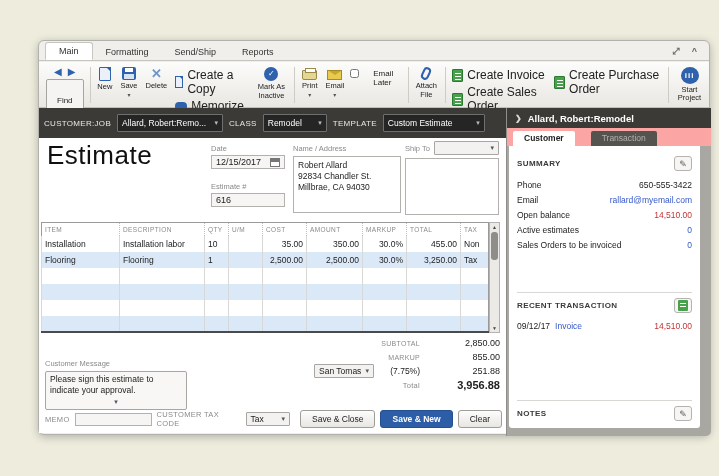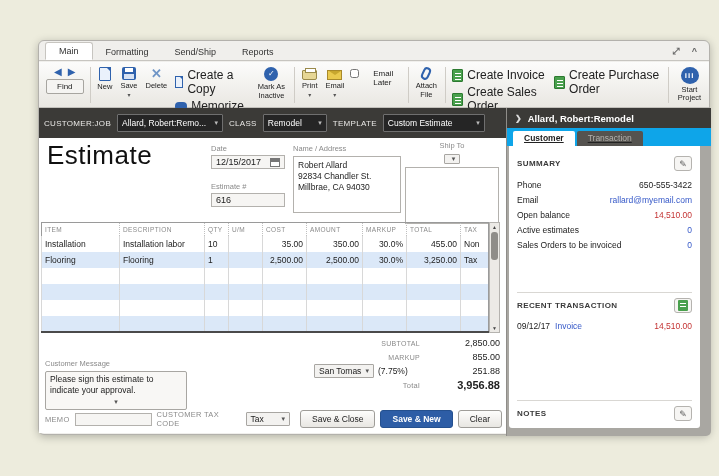--- a/index.html
+++ b/index.html
@@ -22,21 +22,21 @@
   
   .toolbar { position:absolute; top:21px; left:0; right:0; height:46px; display:flex; align-items:stretch;
     background:linear-gradient(#fcfcfb,#e9e7e2); border-bottom:1px solid #c2c0bb; padding:3px 2px 2px 4px; }
   .tb-sep { width:1px; background:#cfccc6; margin:2px 3px; }
   .tb-btn { display:flex; flex-direction:column; align-items:center; justify-content:flex-start;
     font-size:7.5px; color:#222; padding:2px 4px; gap:2px; text-align:center; line-height:1.15; }
   .tb-caret { font-size:6px; color:#555; line-height:4px; }
   .findgrp { display:flex; flex-direction:column; align-items:center; gap:2px; padding:1px 3px; }
   .findgrp .arrows { display:flex; gap:6px; font-size:10px; color:#2f62ad; }
   .btn-find { border:1px solid #a7a5a0; background:#f5f4f2; border-radius:2px; font-size:8px;
-    padding:2px 10px; color:#222; }
+    padding:16px 10px; color:#222; }
   .stackgrp { display:flex; flex-direction:column; justify-content:flex-start; gap:3px; padding:3px 4px; }
   .stackrow { display:flex; align-items:center; gap:4px; font-size:12px; }
   .chkrow { display:flex; align-items:flex-start; gap:14px; font-size:8px; padding:4px 4px 0 2px; }
   .chkrow input { width:9px; height:9px; margin-top:0; }
 
   
   .i-new { width:12px; height:14px; background:#eaf1fb; border:1px solid #2f62ad; border-radius:1px; position:relative; }
   .i-new::after { content:""; position:absolute; top:-1px; right:-1px; border-top:5px solid #2f62ad; border-left:5px solid transparent; }
   .i-save { width:14px; height:13px; background:#2f62ad; border-radius:2px; position:relative; }
   .i-save::before { content:""; position:absolute; left:3px; top:1px; width:8px; height:4px; background:#fff; }
@@ -73,21 +73,21 @@
   .inp { border:1px solid #b3b1ad; background:#f6f5f3; font-size:9px; color:#222; padding:1px 4px;
     display:flex; align-items:center; justify-content:space-between; }
   .grp-date { position:absolute; left:172px; top:6px; width:74px; }
   .grp-num  { position:absolute; left:172px; top:44px; width:74px; }
   .grp-date .inp, .grp-num .inp { margin-top:2px; height:14px; }
   .i-cal { width:10px; height:9px; border:1px solid #777; background:#fff; position:relative; }
   .i-cal::before { content:""; position:absolute; left:0; top:0; right:0; height:3px; background:#777; }
   .grp-addr { position:absolute; left:254px; top:6px; width:108px; }
   .addrbox { margin-top:3px; border:1px solid #b3b1ad; height:57px; padding:3px 4px; font-size:8.5px; line-height:1.3; }
   .grp-ship { position:absolute; left:366px; top:3px; width:94px; }
-  .shiprow { display:flex; align-items:center; gap:4px;flex-direction:column; }
+  .shiprow { display:flex; align-items:center; gap:4px; }
   .dlight { border:1px solid #a8a6a2; background:#f3f2f0; font-size:8.5px; display:flex; align-items:center;
     justify-content:space-between; padding:0 4px; height:14px; border-radius:1px; }
   .dlight .c { font-size:7px; color:#555; margin-left:3px; }
   .shipbox { margin-top:3px; border:1px solid #b3b1ad; height:57px; background:#fff; }
 
   
   .grid { position:absolute; left:2px; top:84px; width:459px; display:flex; }
   table { border-collapse:collapse; table-layout:fixed; width:447px; border:1px solid #9a9a9a; border-bottom:2px solid #4a4a4a; }
   th { font-size:6.5px; color:#8a8a8a; font-weight:normal; letter-spacing:.4px; text-align:left;
     padding:2px 3px; border-left:1px dotted #c0c0c0; height:13px; }
@@ -96,21 +96,21 @@
   td.r, th.r { text-align:right; }
   .sbar { width:11px; border:1px solid #b5b3af; background:#eceae6; display:flex; flex-direction:column; align-items:center; }
   .sbar .arr { font-size:5px; color:#444; line-height:8px; }
   .sbar .thumb { width:7px; height:28px; background:#8f8d89; border-radius:3px; margin:1px 0 auto; }
 
   
   .totals { position:absolute; right:6px; top:198px; width:270px; }
   .trow { display:flex; align-items:center; justify-content:flex-end; height:14px; }
   .trow .tl { font-size:7px; color:#8a8a8a; letter-spacing:.3px; width:66px; text-align:right; }
   .trow .tv { font-size:9px; color:#222; width:80px; text-align:right; }
-  .trow .rate { font-size:8.5px; color:#222; width:46px; text-align:left; padding-left:4px; }
+  .trow .rate { font-size:8.5px; color:#222; width:46px; text-align:right; padding-left:4px; }
   .trow.total .tl { font-size:7.5px; }
   .trow.total .tv { font-size:11px; font-weight:bold; }
   .taxdrop { width:60px; height:14px; }
 
   
   .msg { position:absolute; left:6px; top:221px; width:142px; }
   .msgdrop { margin-top:3px; border:1px solid #a8a6a2; background:#f8f7f5; border-radius:2px;
     padding:2px 4px; font-size:8.5px; line-height:1.25; display:flex; gap:3px;flex-direction:column; }
   .msgdrop .c { font-size:7px; color:#555; align-self:center; }
 
@@ -122,21 +122,21 @@
   .btn { border:1px solid #9f9d99; background:linear-gradient(#fdfdfc,#e8e6e2); border-radius:3px;
     font-size:8.5px; padding:3px 11px; color:#222; white-space:nowrap; }
   .btn.primary { background:#2d5da6; border-color:#24508f; color:#fff; font-weight:bold; }
 
   
   .panel { position:absolute; left:467px; top:67px; width:205px; height:328px; background:#a9a7a2;
     border-radius:0 0 5px 0; border-left:1px solid #8f8d89; }
   .phead { height:20px; background:#3b3a37; color:#fff; font-size:9.5px; font-weight:bold;
     display:flex; align-items:center; gap:6px; padding-left:8px; }
   .phead .arr { font-size:8px; color:#ddd; }
-  .ptabs { height:18px; background:#0ea5e9; display:flex; align-items:flex-end; padding-left:6px; gap:2px;text-decoration:underline; }
+  .ptabs { height:18px; background:#fca5a5; display:flex; align-items:flex-end; padding-left:6px; gap:16px; }
   .ptab { font-size:8.5px; padding:2px 11px 3px; border-radius:2px 2px 0 0; }
   .ptab.active { background:#fff; color:#222; font-weight:bold; }
   .ptab.inactive { background:#55534f; color:#b3b1ad; }
   .pcard { margin:0 11px 6px 2px; height:282px; background:#fff; border-radius:0 0 3px 3px;
     padding:0 8px; display:flex; flex-direction:column; }
   .sec-row { display:flex; justify-content:space-between; align-items:center; }
   .sec-title { font-size:8px; font-weight:bold; color:#3a3a3a; letter-spacing:.4px; }
   .mini-btn { width:18px; height:15px; border:1px solid #b5b3af; border-radius:3px; background:#f6f5f3;
     display:flex; align-items:center; justify-content:center; font-size:9px; color:#555; }
   .srow { display:flex; justify-content:space-between; align-items:center; height:15px; font-size:8.5px; }

